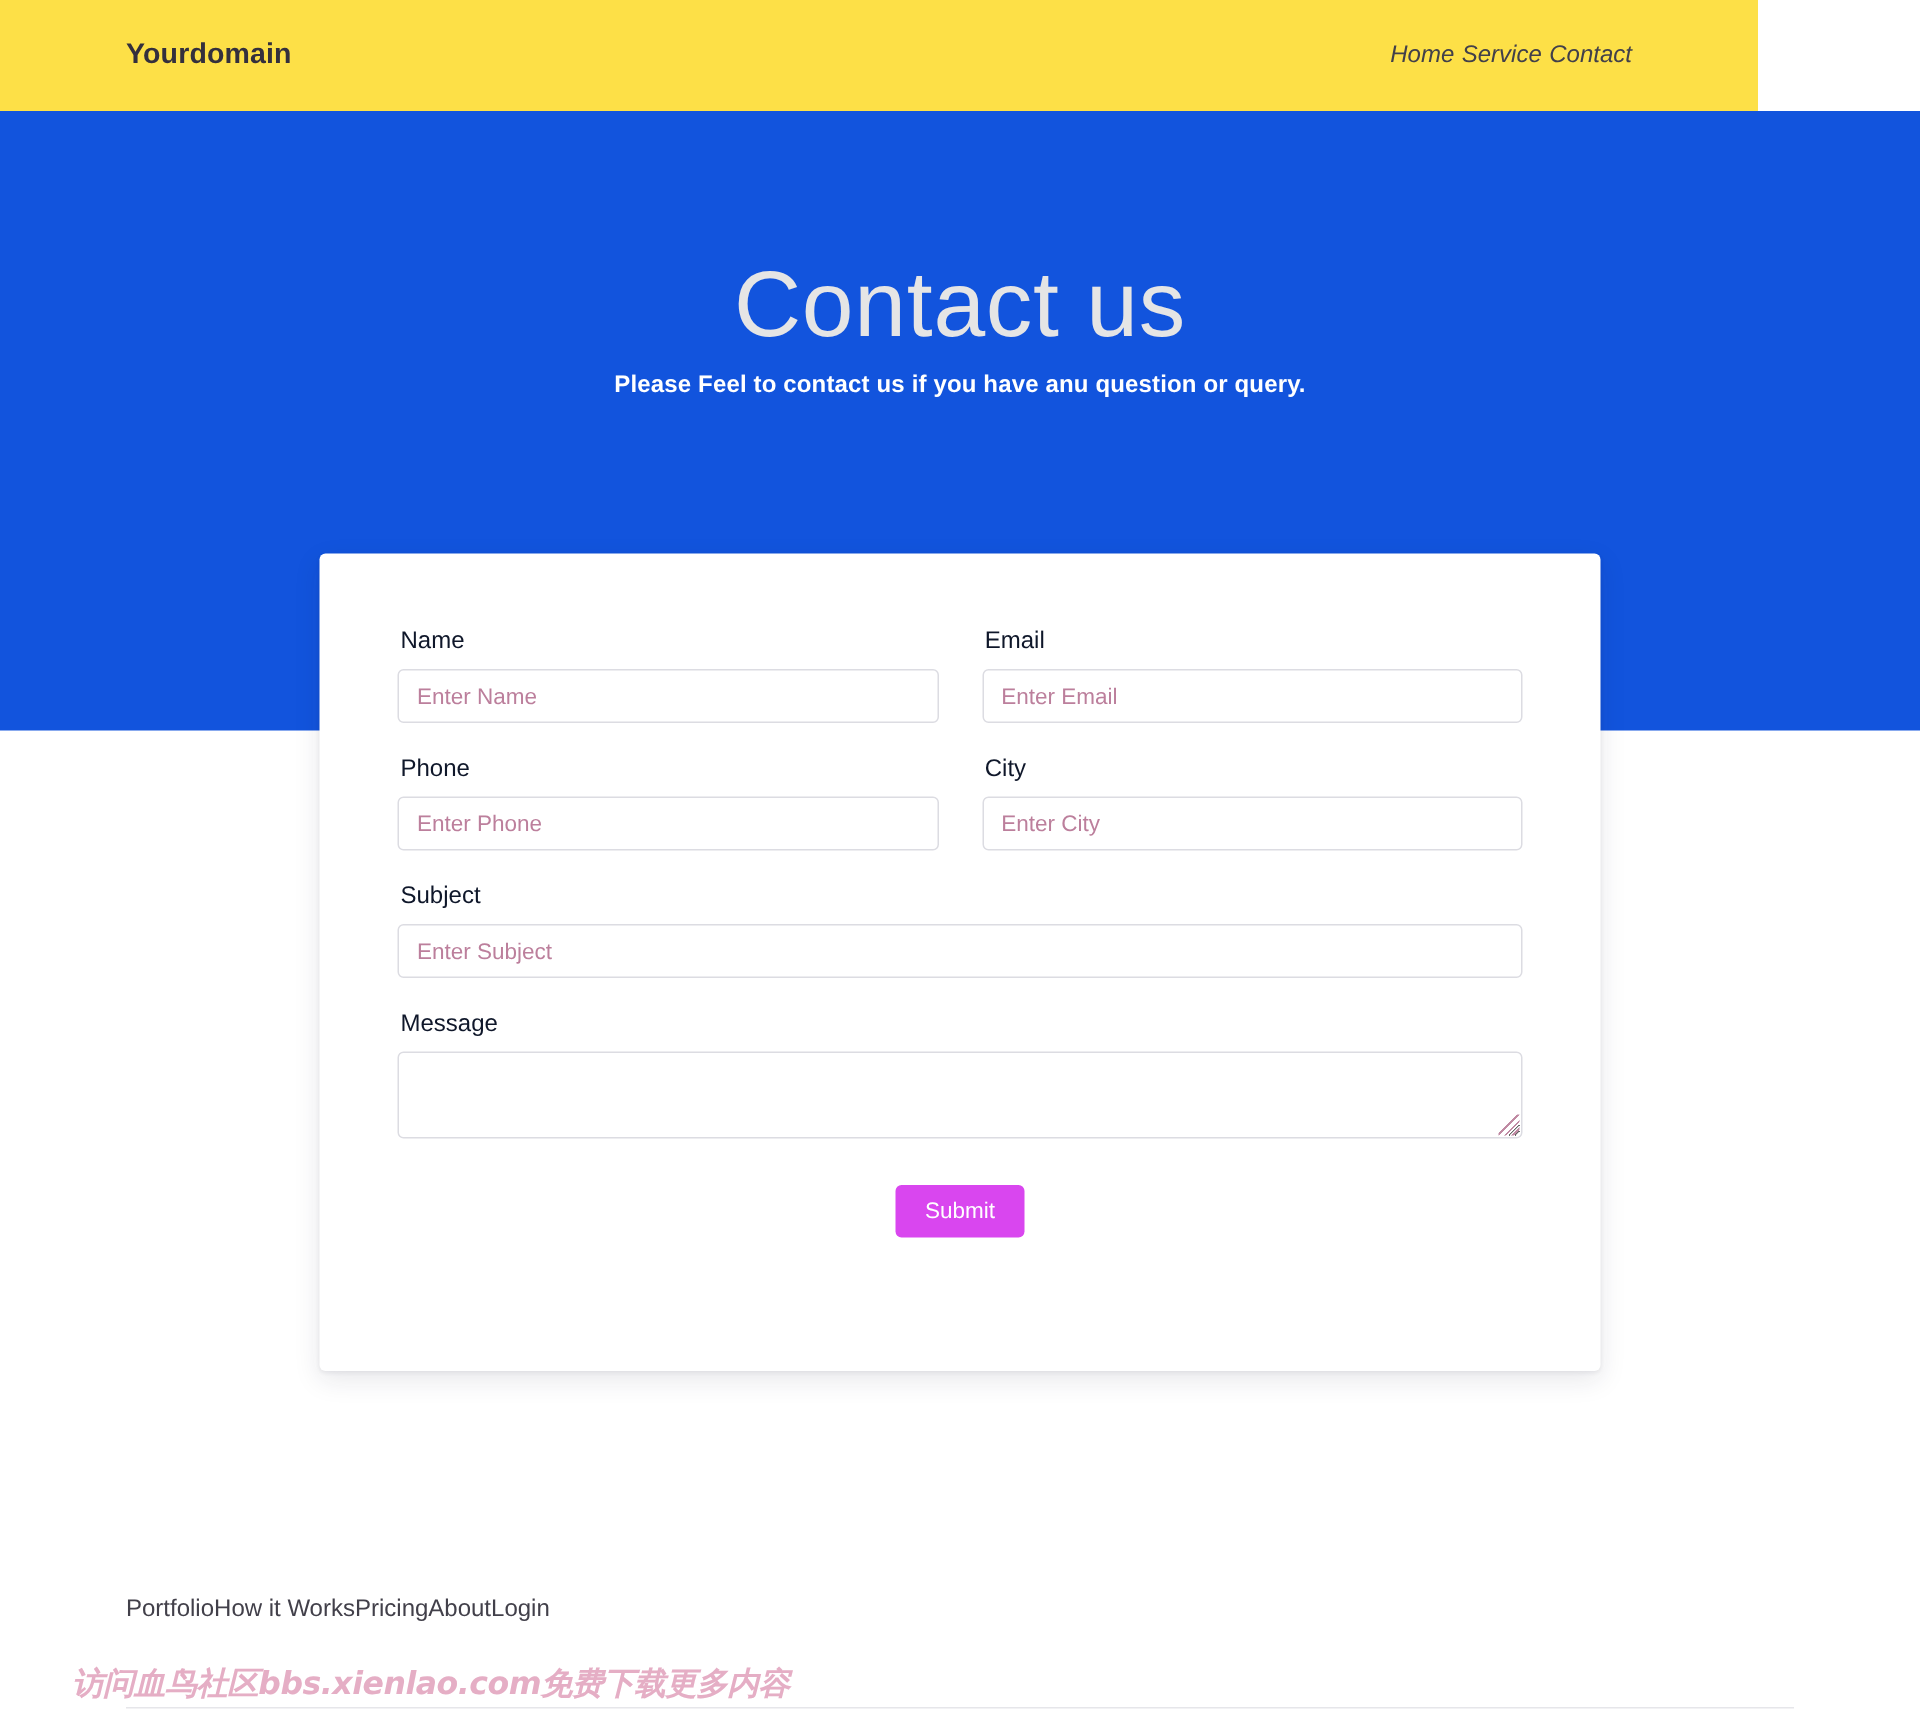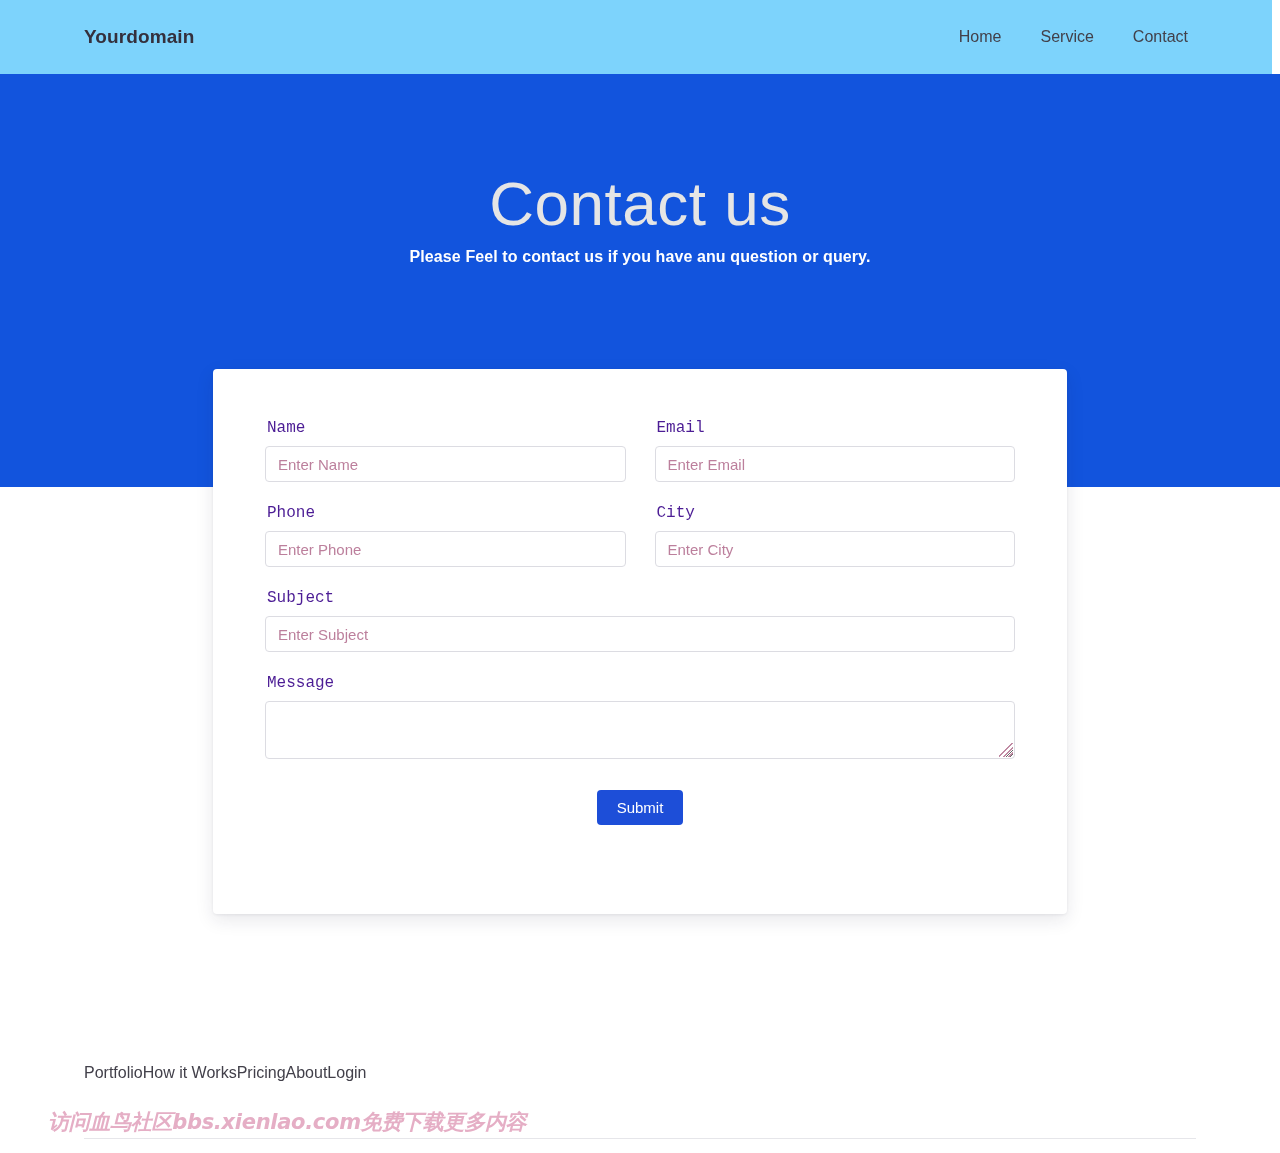--- a/index.html
+++ b/index.html
@@ -8,35 +8,36 @@
     width: 1280px; height: 1153px;
     background: #ffffff;
     font-family: "Liberation Sans", sans-serif;
     -webkit-font-smoothing: antialiased;
   }
   .page { position: relative; width: 1280px; height: 1153px; overflow: hidden; }
 
   
   .navbar {
     position: absolute; top: 0; left: 0;
-    width: 1272px; height: 74px;
-    background: #7dd3fc;
+    width: 1172px; height: 74px;
+    background: #fde047;
     display: flex; align-items: center;
     padding: 0 84px 0 84px;
   }
   .brand {
     font-size: 19px;
     font-weight: 700;
     color: #34303d;
     letter-spacing: 0.1px;
   }
   .nav-links {
     margin-left: auto;
     display: flex; align-items: center;
-    gap: 39px;
+    gap: 5px;
+    font-style: italic;
   }
   .nav-link {
     font-size: 16px;
     color: #42404a;
     text-decoration: none;
     cursor: pointer;
     white-space: nowrap;
   }
 
   
@@ -79,24 +80,23 @@
   .row {
     display: flex;
     gap: 29px;
     margin-bottom: 22px;
   }
   .field { flex: 1 1 0; min-width: 0; }
   .field.full { flex: 1 1 100%; }
   .label {
     display: block;
     font-size: 16px;
-    color: #4c1d95;
+    color: #0f172a;
     margin: 0 0 9px 2px;
     font-weight: 400;
-    font-family: Liberation Mono, monospace;
   }
   .input {
     display: block;
     width: 100%;
     height: 36px;
     border: 1px solid #dcdce2;
     border-radius: 4px;
     background: #ffffff;
     padding: 0 12px;
     font-size: 15px;
@@ -129,21 +129,21 @@
     background:
       linear-gradient(135deg, transparent 0 45%, #c08aa3 45% 52%, transparent 52% 100%),
       linear-gradient(135deg, transparent 0 62%, #c08aa3 62% 69%, transparent 69% 100%),
       linear-gradient(135deg, transparent 0 79%, #c08aa3 79% 86%, transparent 86% 100%);
   }
   .submit-wrap {
     display: flex; justify-content: center;
     margin-top: 31px;
   }
   .submit-btn {
-    background: #1d4ed8;
+    background: #d946ef;
     color: #ffffff;
     border: none;
     border-radius: 4px;
     font-size: 15px;
     font-family: "Liberation Sans", sans-serif;
     padding: 10px 20px;
     cursor: pointer;
     line-height: 1;
   }
 

